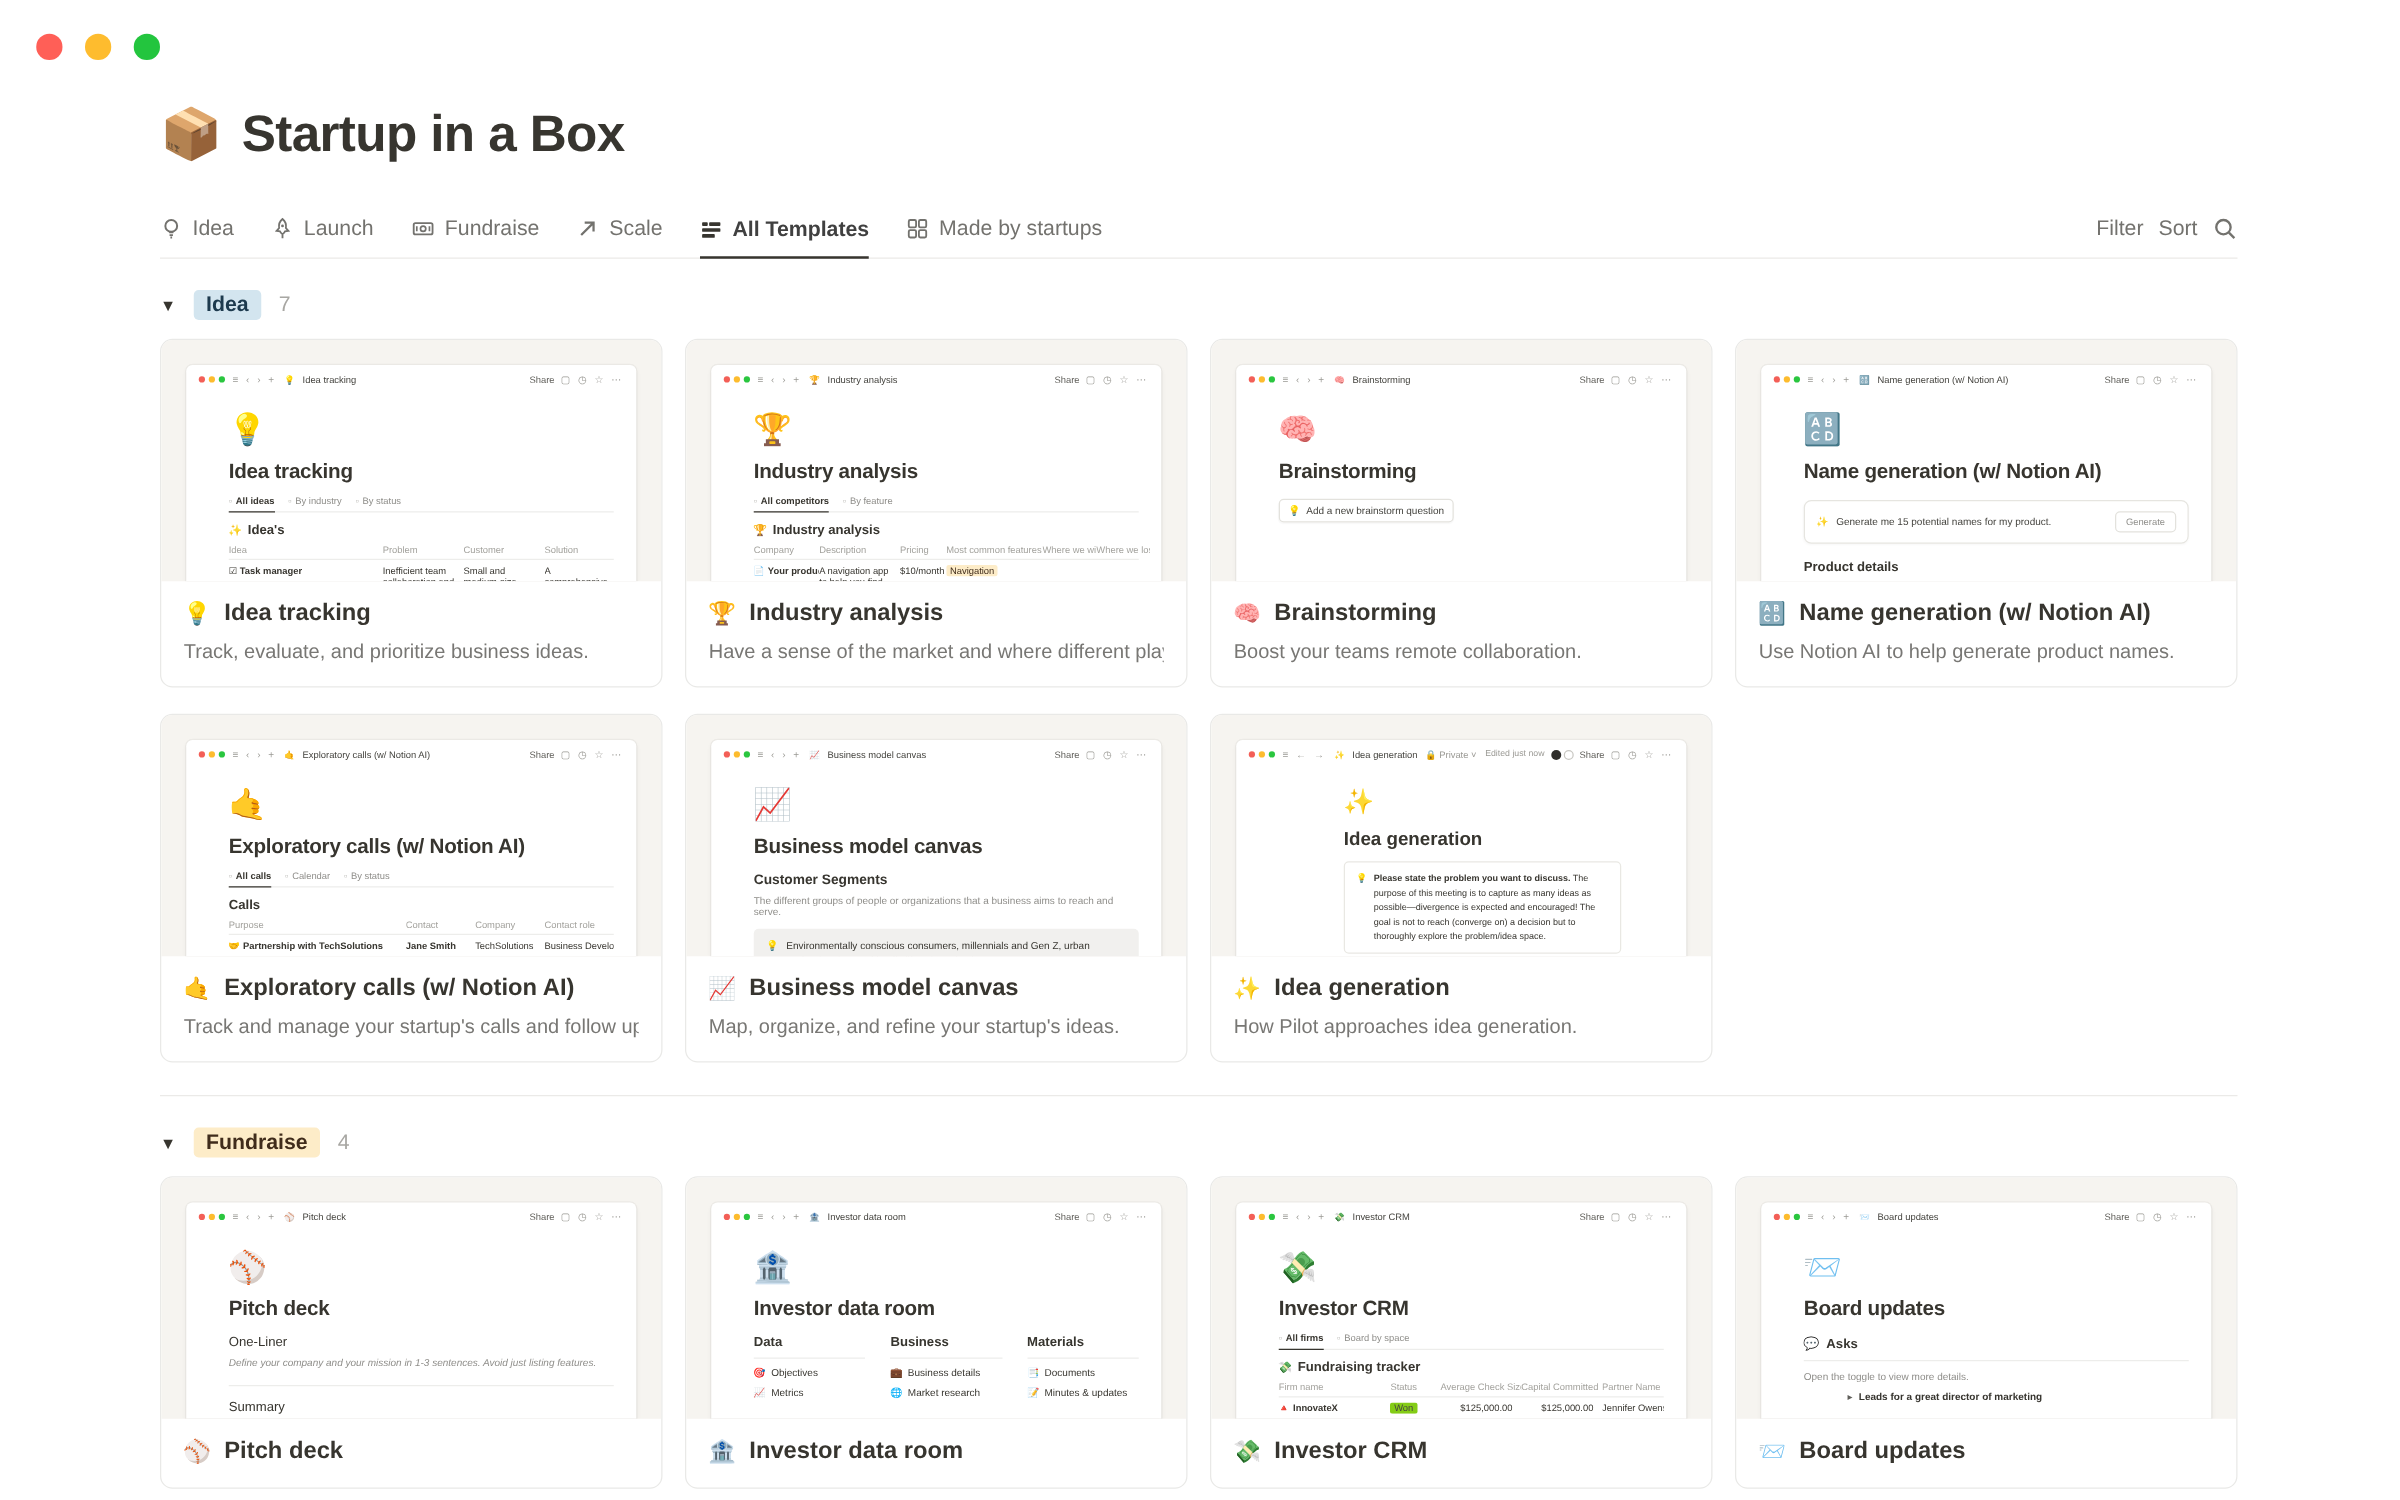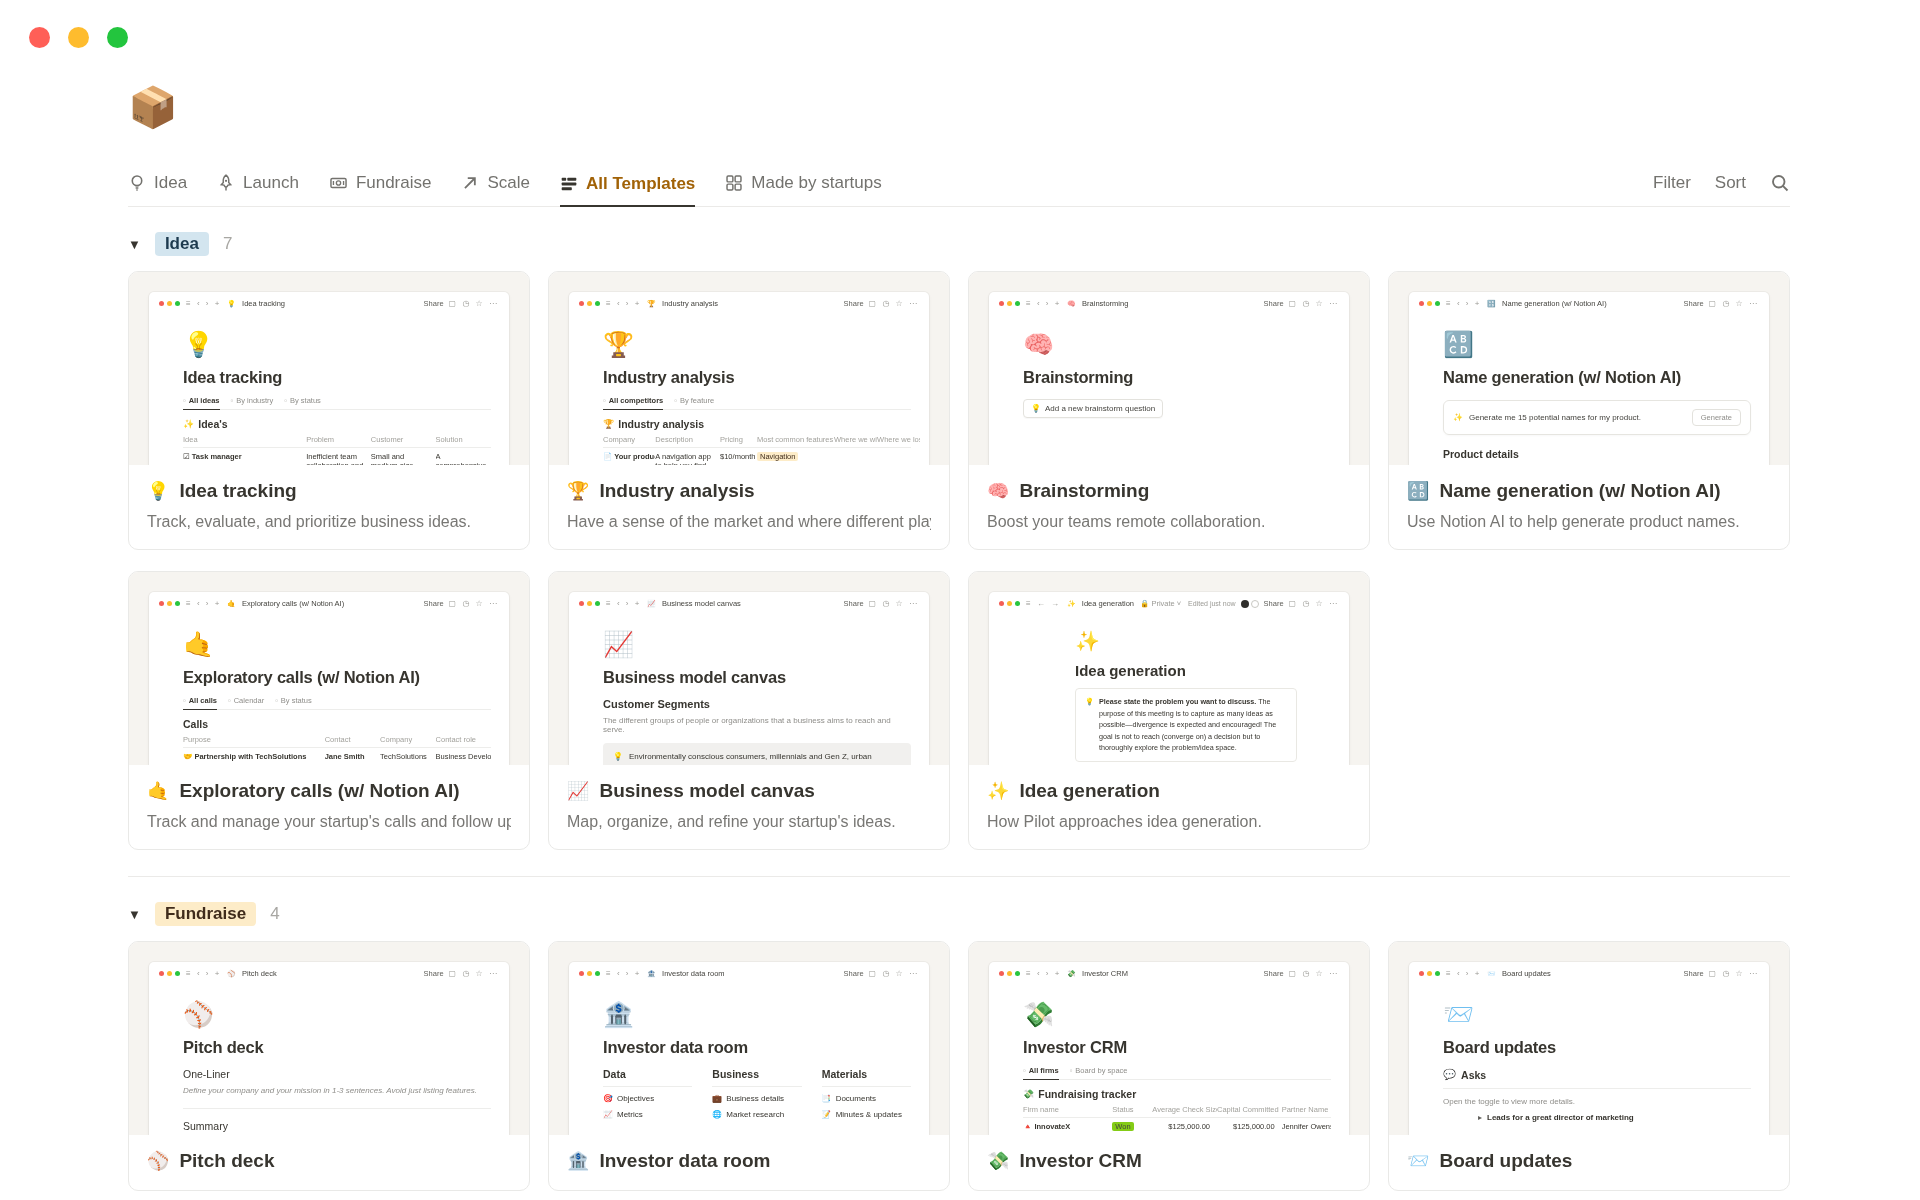--- a/index.html
+++ b/index.html
@@ -15,22 +15,22 @@
   .container { width:1662px; margin-left:128px; padding-top:84px; }
 
   
   .page-title { display:flex; align-items:center; gap:16px; font-size:41px; font-weight:700; letter-spacing:-.5px; }
   .page-title .emo { font-size:40px; }
 
   
   .tabbar { display:flex; align-items:flex-end; gap:30px; margin-top:30px; border-bottom:1px solid #ebeae8; height:46px; }
   .tab { display:flex; align-items:center; gap:8px; font-size:17px; color:#73726e; padding-bottom:13px; cursor:pointer; white-space:nowrap; }
   .tab svg { display:block; }
-  .tab.active { color:#a16207; font-weight:600; border-bottom:2.5px solid #37352f; margin-bottom:-1px; padding-bottom:11px; }
-  .bar-right { margin-left:auto; display:flex; align-items:flex-end; gap:24px; padding-bottom:13px; font-size:17px; color:#73726e; }
+  .tab.active { color:#404040; font-weight:600; border-bottom:2.5px solid #37352f; margin-bottom:-1px; padding-bottom:11px; }
+  .bar-right { margin-left:auto; display:flex; align-items:flex-end; gap:12px; padding-bottom:13px; font-size:17px; color:#73726e; }
 
   
   .sec-head { display:flex; align-items:center; gap:14px; margin-top:25px; }
   .sec-caret { font-size:13px; color:#37352f; cursor:pointer; }
   .pill { font-size:17px; font-weight:600; padding:2px 10px; border-radius:4px; }
   .pill.blue { background:#d3e5ef; color:#1d3a4e; }
   .pill.yellow { background:#fdecc8; color:#402c1b; }
   .sec-count { font-size:17px; color:#a8a7a3; }
   .section-divider { border:none; border-top:1px solid #ebeae8; margin-top:26px; }
 
@@ -119,20 +119,21 @@
 <div class="traffic">
   <span class="tl red"></span>
   <span class="tl yel"></span>
   <span class="tl grn"></span>
 </div>
 
 <div class="container">
 
   <div class="page-title">
     <span class="emo">📦</span>
+    <span>Startup in a Box</span>
   </div>
 
   <div class="tabbar">
     <div class="tab">
       <svg width="18" height="18" viewBox="0 0 16 16">
           <circle cx="8" cy="6" r="4.2" fill="none" stroke="#73726e" stroke-width="1.4"></circle>
           <path d="M6.5 10.5h3M6.8 12.5h2.4M7.4 14.2h1.2" stroke="#73726e" stroke-width="1.3" fill="none"></path>
         </svg>
       <span>Idea</span>
     </div>

